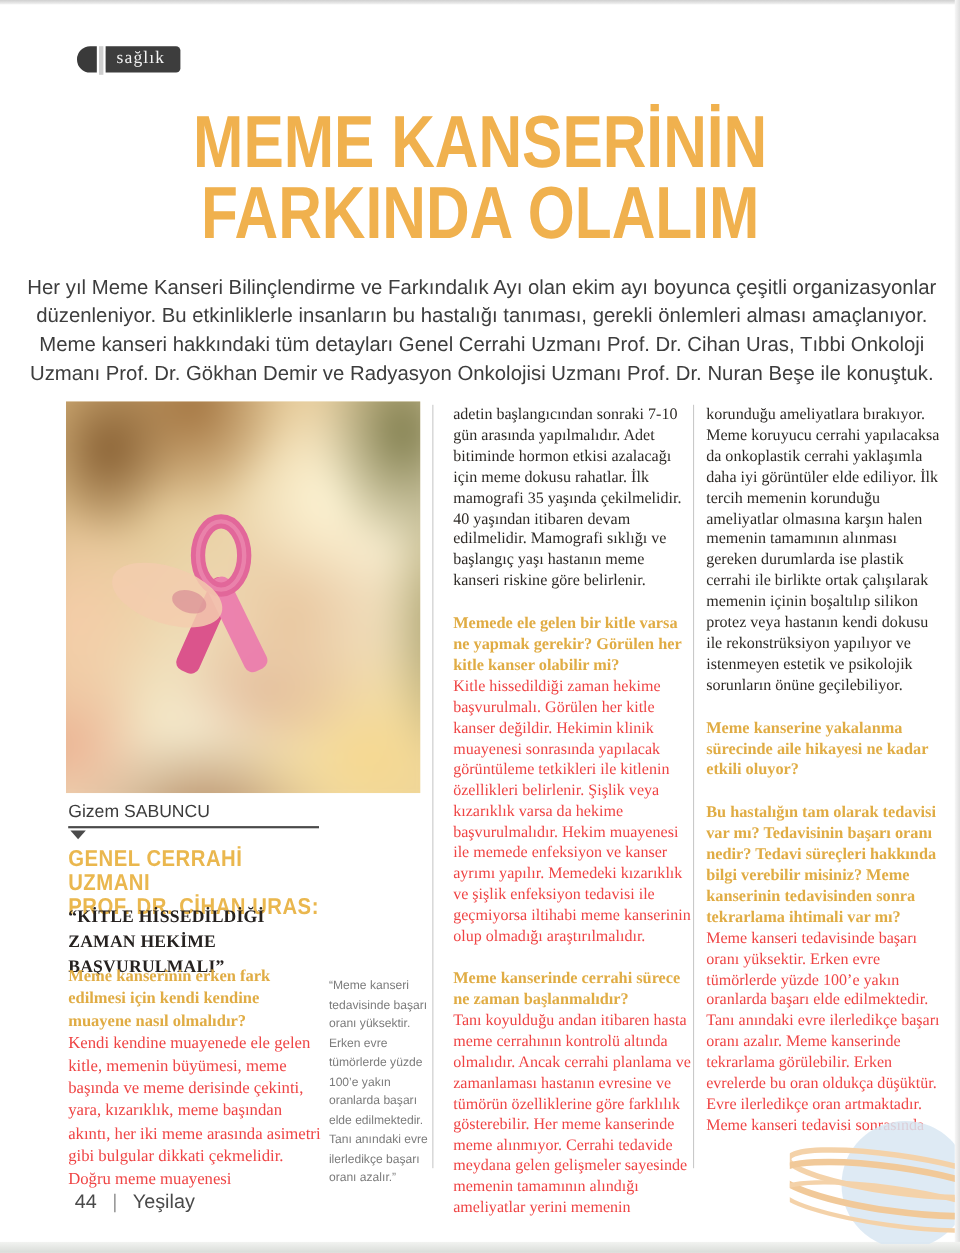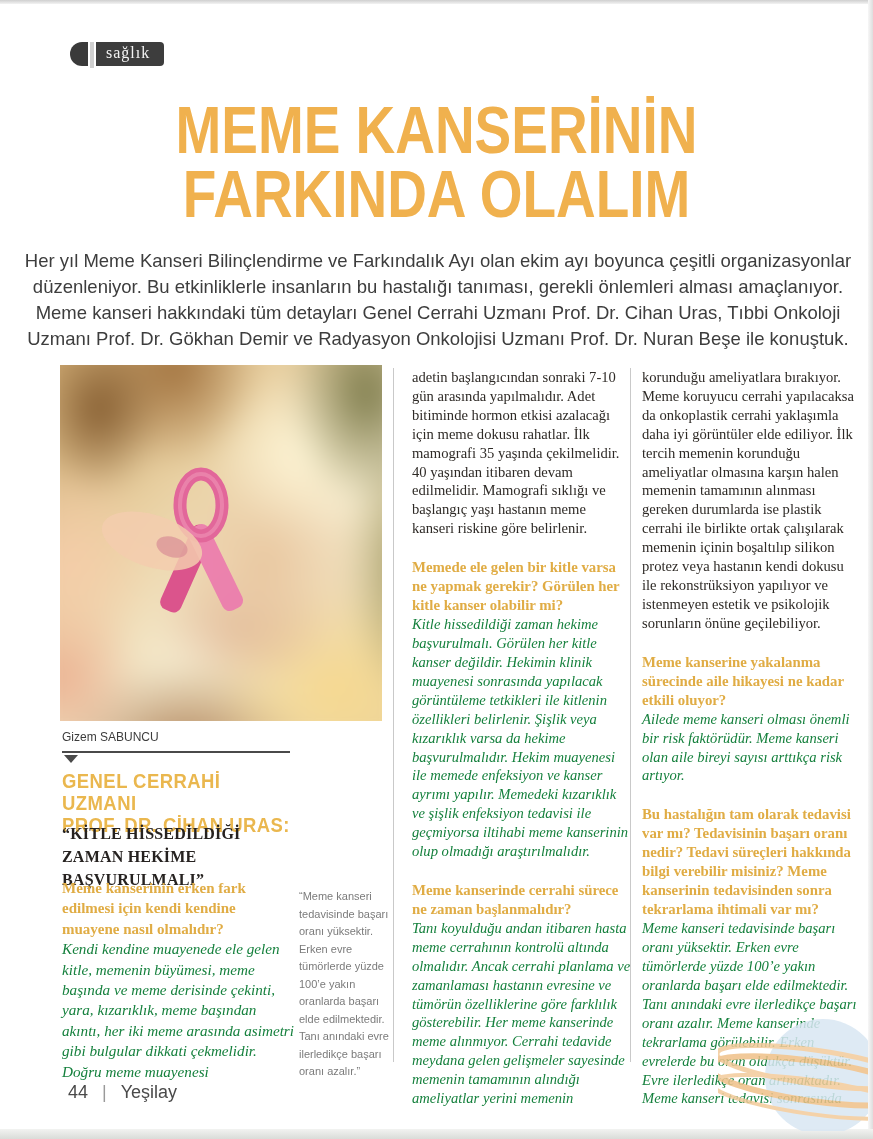--- a/index.html
+++ b/index.html
@@ -49,40 +49,40 @@
       radial-gradient(160px 140px at 80% 85%, rgba(247,216,140,.9), rgba(247,216,140,0) 75%),
       radial-gradient(120px 150px at 10% 55%, rgba(246,205,170,.95), rgba(246,205,170,0) 72%),
       radial-gradient(110px 120px at 8% 82%, rgba(235,170,140,.85), rgba(235,170,140,0) 72%),
       radial-gradient(180px 120px at 40% 100%, rgba(160,110,70,.8), rgba(160,110,70,0) 75%),
       linear-gradient(135deg,#caa36a 0%, #e8cfa0 35%, #f6ecd0 60%, #e7cf96 100%);
   }
   .photo svg{position:absolute;left:0;top:0;}
 
   
   .credit{position:absolute;left:62px;top:730px;width:230px;font-family:"Liberation Sans",sans-serif;
-    font-size:12px;color:#3c3c3c;}
+    font-size:16px;color:#3c3c3c;}
   .credit-rule{position:absolute;left:62px;top:751px;width:228px;height:2px;background:#4a4a4a;}
   .credit-arrow{position:absolute;left:64px;top:755px;width:0;height:0;
     border-left:7px solid transparent;border-right:7px solid transparent;border-top:8px solid #4a4a4a;}
 
   
   .kicker{
     position:absolute;left:62px;top:770px;width:260px;
     font-family:"Liberation Sans",sans-serif;font-weight:bold;color:#eab74e;
     font-size:21px;line-height:22px;transform:scaleX(0.88);transform-origin:left top;letter-spacing:.5px;
   }
 
   
   .big-quote{
     position:absolute;left:62px;top:822px;width:240px;
     font-weight:bold;font-size:16px;line-height:23px;color:#262220;letter-spacing:.2px;
   }
 
   .q-head{font-weight:bold;color:#e0ac44;}
-  .body-text{color:#15803d;font-style:italic;}
+  .body-text{color:#ef4444;}
 
   .col{position:absolute;font-size:14.6px;line-height:18.9px;}
   .col .q-head{font-size:14.8px;line-height:19px;margin:0 0 1px 0;}
   .col p{margin:0 0 20px 0;}
 
   .left-col{left:62px;top:878px;width:232px;}
   .left-col .q-head{font-size:15px;line-height:20px;}
   .left-col{font-size:15.2px;line-height:20.4px;}
 
   .pull-quote{
@@ -177,21 +177,20 @@
     <p>
       <span class="q-head">Meme kanserinde cerrahi sürece ne zaman başlanmalıdır?</span><br>
       <span class="body-text">Tanı koyulduğu andan itibaren hasta meme cerrahının kontrolü altında olmalıdır. Ancak cerrahi planlama ve zamanlaması hastanın evresine ve tümörün özelliklerine göre farklılık gösterebilir. Her meme kanserinde meme alınmıyor. Cerrahi tedavide meydana gelen gelişmeler sayesinde memenin tamamının alındığı ameliyatlar yerini memenin</span>
     </p>
   </div>
 
   <div class="col right-col">
     <p>korunduğu ameliyatlara bırakıyor. Meme koruyucu cerrahi yapılacaksa da onkoplastik cerrahi yaklaşımla daha iyi görüntüler elde ediliyor. İlk tercih memenin korunduğu ameliyatlar olmasına karşın halen memenin tamamının alınması gereken durumlarda ise plastik cerrahi ile birlikte ortak çalışılarak memenin içinin boşaltılıp silikon protez veya hastanın kendi dokusu ile rekonstrüksiyon yapılıyor ve istenmeyen estetik ve psikolojik sorunların önüne geçilebiliyor.</p>
     <p>
       <span class="q-head">Meme kanserine yakalanma sürecinde aile hikayesi ne kadar etkili oluyor?</span><br>
-      <span class="body-text">Ailede meme kanseri olması önemli bir risk faktörüdür. Meme kanseri olan aile bireyi sayısı arttıkça risk artıyor.</span>
     </p>
     <p>
       <span class="q-head">Bu hastalığın tam olarak tedavisi var mı? Tedavisinin başarı oranı nedir? Tedavi süreçleri hakkında bilgi verebilir misiniz? Meme kanserinin tedavisinden sonra tekrarlama ihtimali var mı?</span><br>
       <span class="body-text">Meme kanseri tedavisinde başarı oranı yüksektir. Erken evre tümörlerde yüzde 100’e yakın oranlarda başarı elde edilmektedir. Tanı anındaki evre ilerledikçe başarı oranı azalır. Meme kanserinde tekrarlama görülebilir. Erken evrelerde bu oran oldukça düşüktür. Evre ilerledikçe oran artmaktadır. Meme kanseri tedavisi sonrasında</span>
     </p>
   </div>
 
   <div class="footer">
     <span>44</span>
     <span class="divider">|</span>

